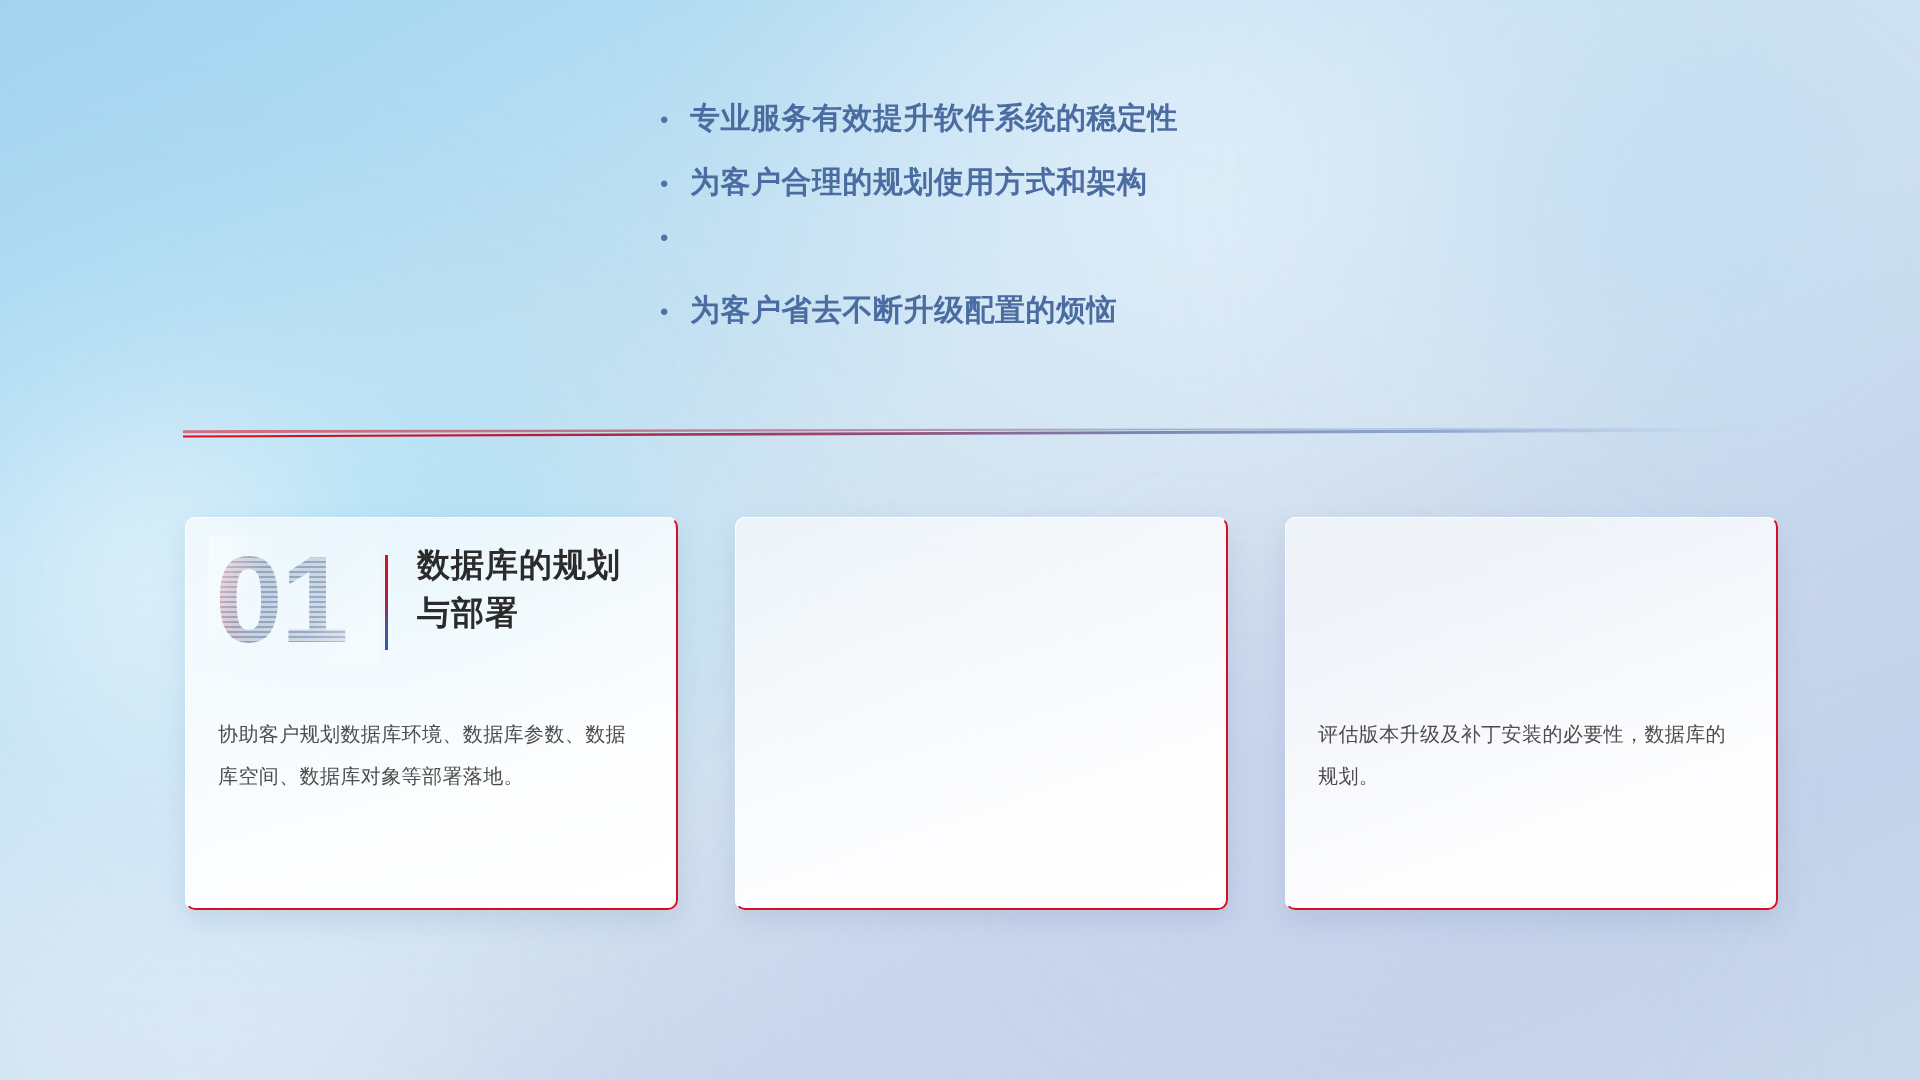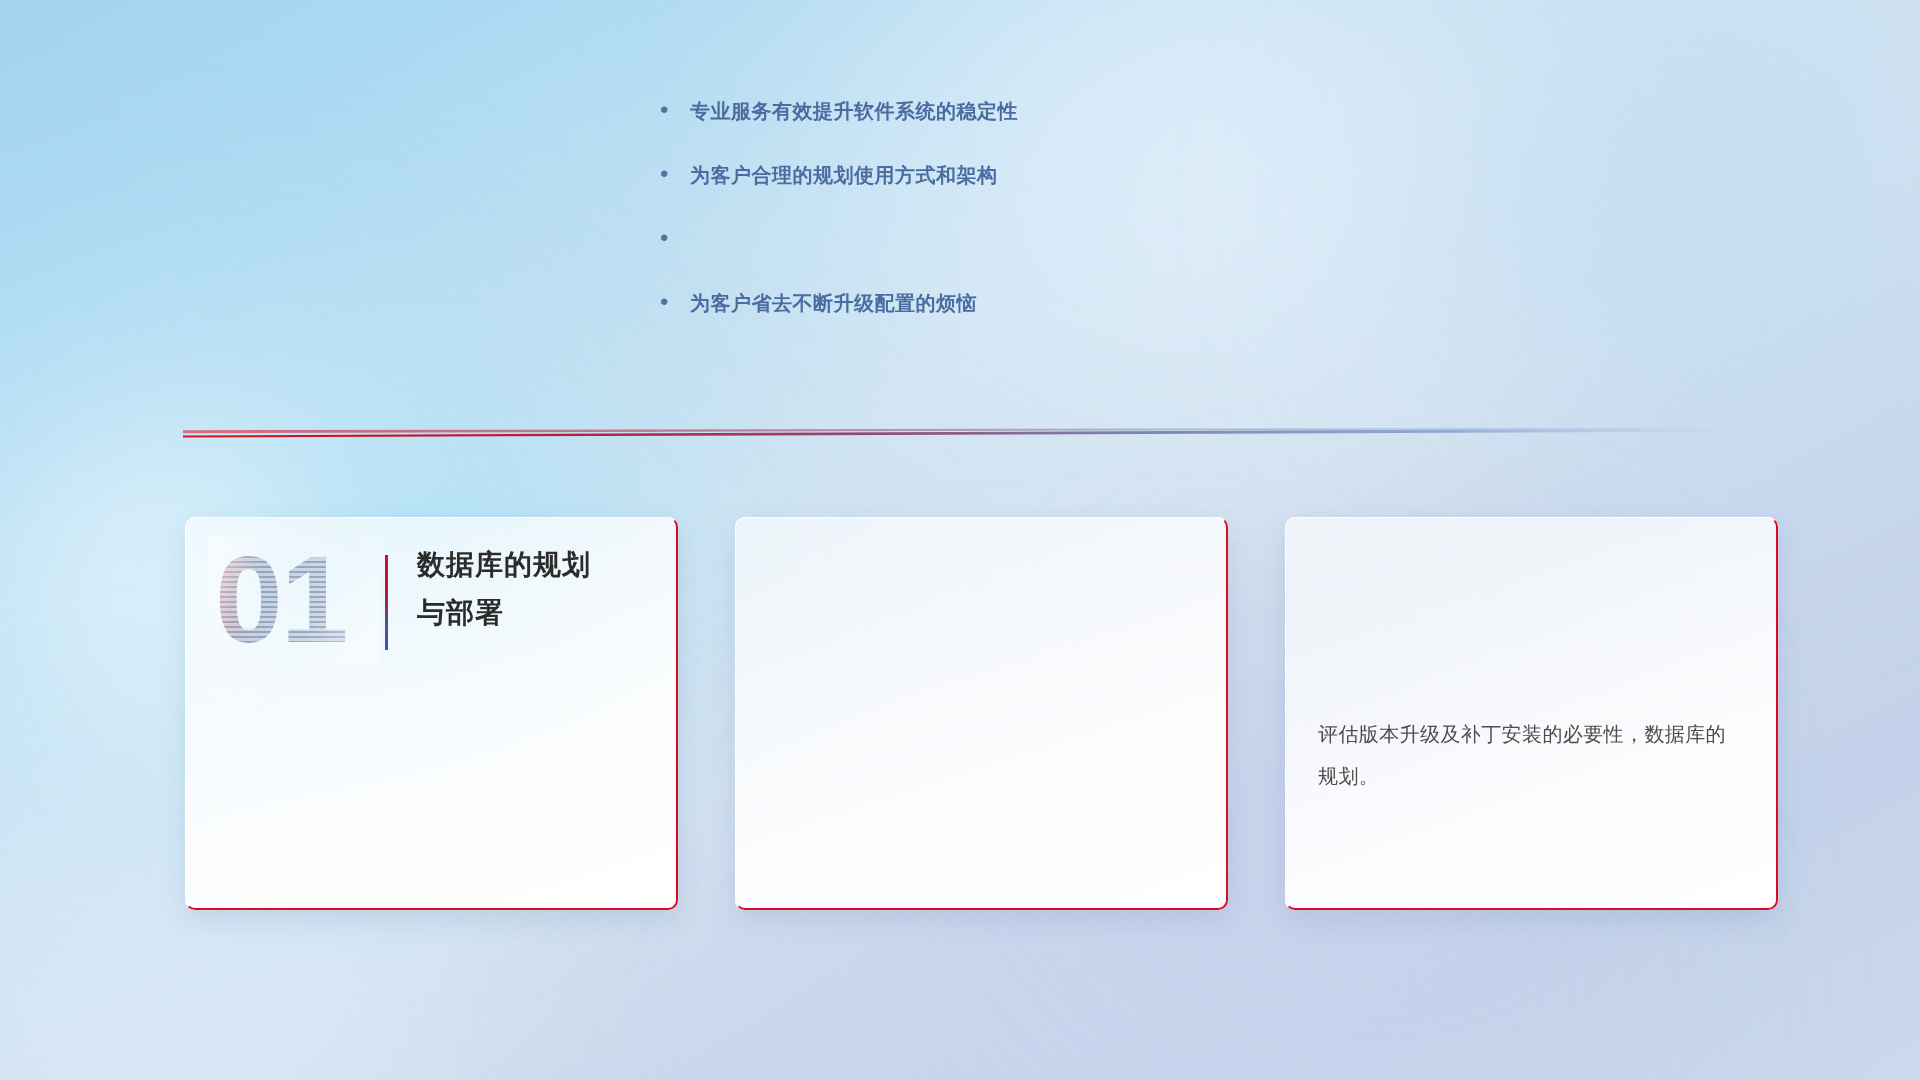--- a/index.html
+++ b/index.html
@@ -46,21 +46,21 @@
   }
   .bullet-row{
     display:flex; align-items:baseline;
     height:64px;
   }
   .bullet-dot{
     width:30px; flex:0 0 30px;
     color:#51729f; font-size:24px; line-height:1;
   }
   .bullet-text{
-    font-size:20px;
+    font-size:30px;
     letter-spacing:.5px;
     color:#4b6ca1;
     font-weight:600;
     white-space:nowrap;
   }
 
   
   #divider{
     position:absolute; left:183px; top:424px;
     width:1580px; height:14px; z-index:3;
@@ -146,21 +146,21 @@
     pointer-events:none;
   }
   .vbar{
     position:absolute; left:200px; top:38px;
     width:3px; height:95px;
     background:linear-gradient(180deg,#dd0b22 0%,#b51a39 42%,#5a4d8e 72%,#1f5fc0 100%);
   }
   .card-title{
     position:absolute; left:232px; top:24px;
     width:246px;
-    font-size:28px;
+    font-size:33px;
     line-height:48px;
     font-weight:600;
     color:#2b2b2b;
     letter-spacing:1px;
   }
   .card-body{
     position:absolute; left:33px; top:196px;
     width:424px;
     font-size:20px;
     line-height:42px;
@@ -221,20 +221,21 @@
   <div class="card card-1">
     <div class="card-head">
       <div class="wm">01</div>
       <div class="wm-fade"></div>
       <div class="vbar"></div>
       <div class="card-title">
         <span>数据库的规划</span><br>
         <span>与部署</span>
       </div>
     </div>
+    <div class="card-body">协助客户规划数据库环境、数据库参数、数据库空间、数据库对象等部署落地。</div>
   </div>
 
   <div class="card card-2">
   </div>
 
   <div class="card card-3">
     <div class="card-body">评估版本升级及补丁安装的必要性，数据库的规划。</div>
   </div>
 
 </div>

